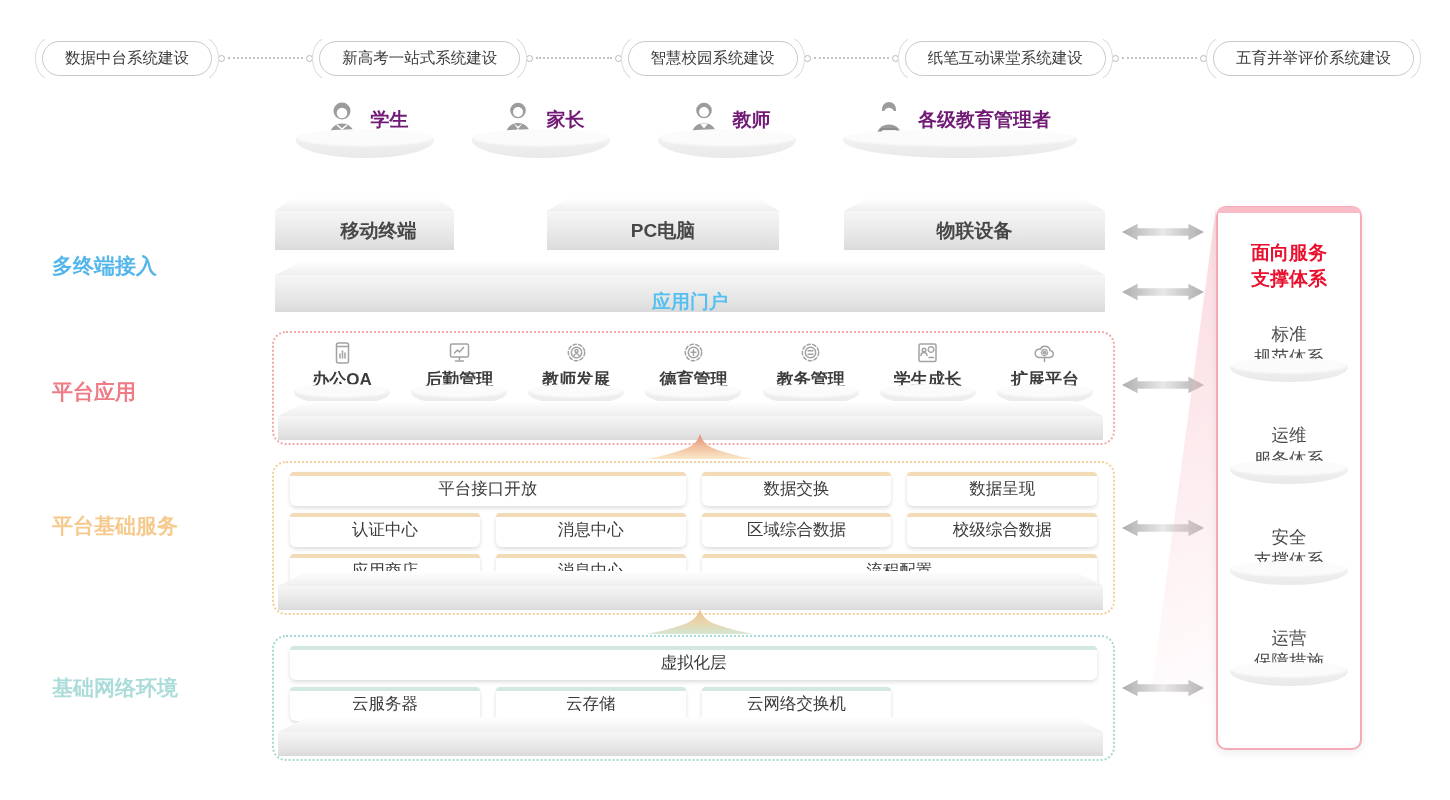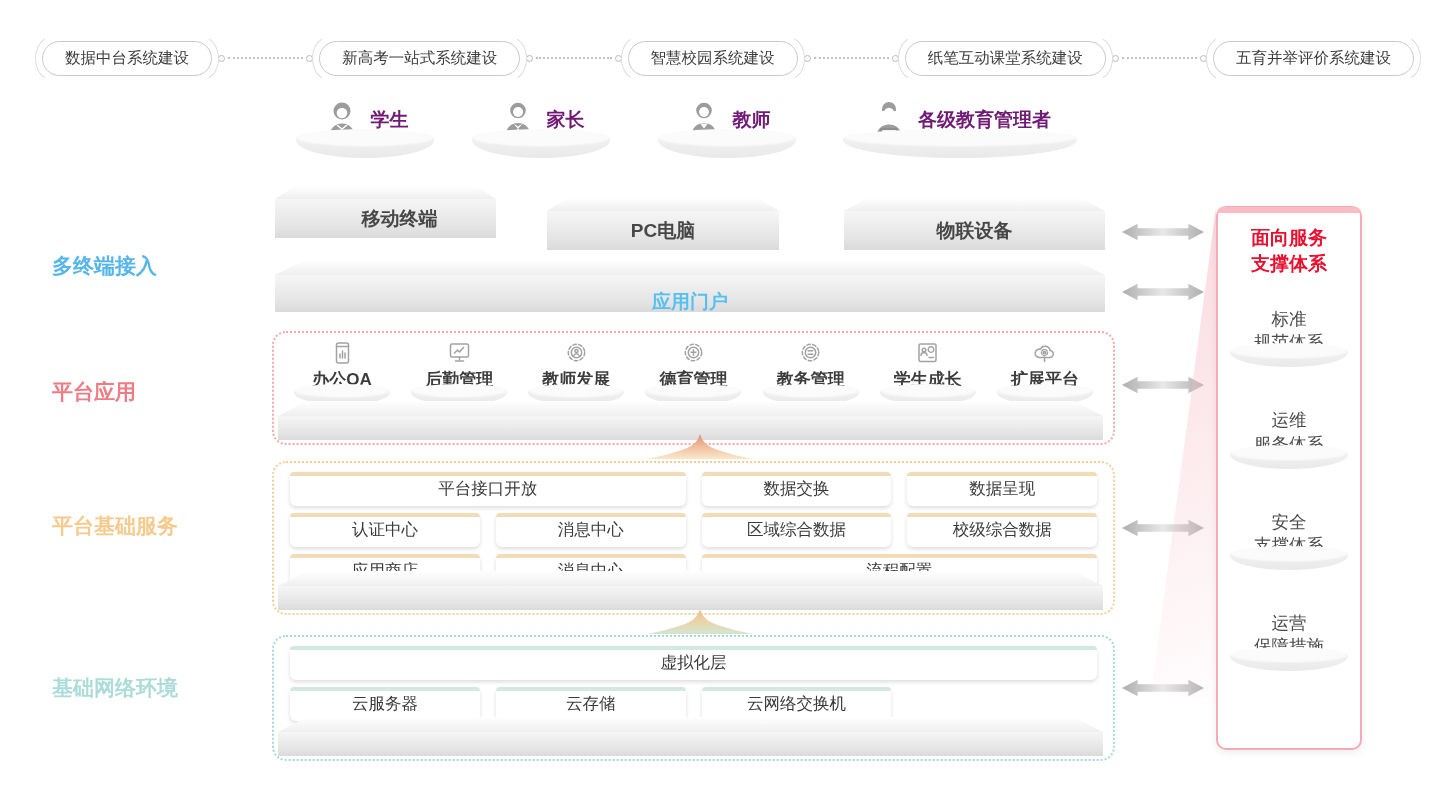--- a/index.html
+++ b/index.html
@@ -87,21 +87,21 @@
 
   
   .wedge { position:absolute; left:1152px; top:208px; width:64px; height:498px;
            background:linear-gradient(160deg, rgba(247,186,196,0.55), rgba(253,240,242,0.10));
            clip-path:polygon(100% 0,100% 100%,0 96%); z-index:0; }
   .right-panel { position:absolute; left:1216px; top:206px; width:146px; height:544px;
            background:#fff; border:2px solid #f4aab7; border-radius:10px;
            box-shadow:0 3px 8px rgba(0,0,0,0.07); z-index:1; }
   .right-panel::before { content:""; position:absolute; top:-1px; left:-1px; right:-1px; height:6px;
            background:#f8bcc6; border-radius:8px 8px 0 0; }
-  .panel-title { margin-top:17px; text-align:center; font-weight:bold; font-size:19px;
+  .panel-title { margin-top:32px; text-align:center; font-weight:bold; font-size:19px;
            line-height:1.35; color:#e8102e; }
   .panel-items { display:flex; flex-direction:column; align-items:center; margin-top:32px; gap:42px; }
   .panel-item { display:flex; flex-direction:column; align-items:center; width:126px;
            font-size:17.5px; color:#4a4a4a; line-height:1.32; text-align:center; }
   .panel-item .pedestal { width:118px; height:16px; margin-top:-3px; }
   .panel-item .pedestal::before { top:-8px; height:16px; }
 
   .icon-stroke { fill:none; stroke:#a2a2a2; stroke-width:1.5; stroke-linecap:round; stroke-linejoin:round; }
 </style>
 </head>
@@ -200,21 +200,21 @@
       <span class="user-label">各级教育管理者</span>
     </div>
     <div class="pedestal"></div>
   </div>
 
   <div class="layer-label lbl-terminal" style="top:252px;">多终端接入</div>
   <div class="layer-label lbl-app" style="top:378px;">平台应用</div>
   <div class="layer-label lbl-service" style="top:512px;">平台基础服务</div>
   <div class="layer-label lbl-network" style="top:674px;">基础网络环境</div>
 
-  <div class="slab" style="left:275px; top:199px; width:221px; height:39px;padding-left:28px;">
+  <div class="slab" style="left:275px; top:211px; width:179px; height:39px;padding-left:28px;">
     <span class="slab-label">移动终端</span>
   </div>
   <div class="slab" style="left:547px; top:211px; width:232px; height:39px;">
     <span class="slab-label">PC电脑</span>
   </div>
   <div class="slab" style="left:844px; top:211px; width:261px; height:39px;">
     <span class="slab-label">物联设备</span>
   </div>
   <div class="slab wide" style="left:275px; top:275px; width:830px; height:37px;">
     <span class="slab-label portal-label">应用门户</span>

